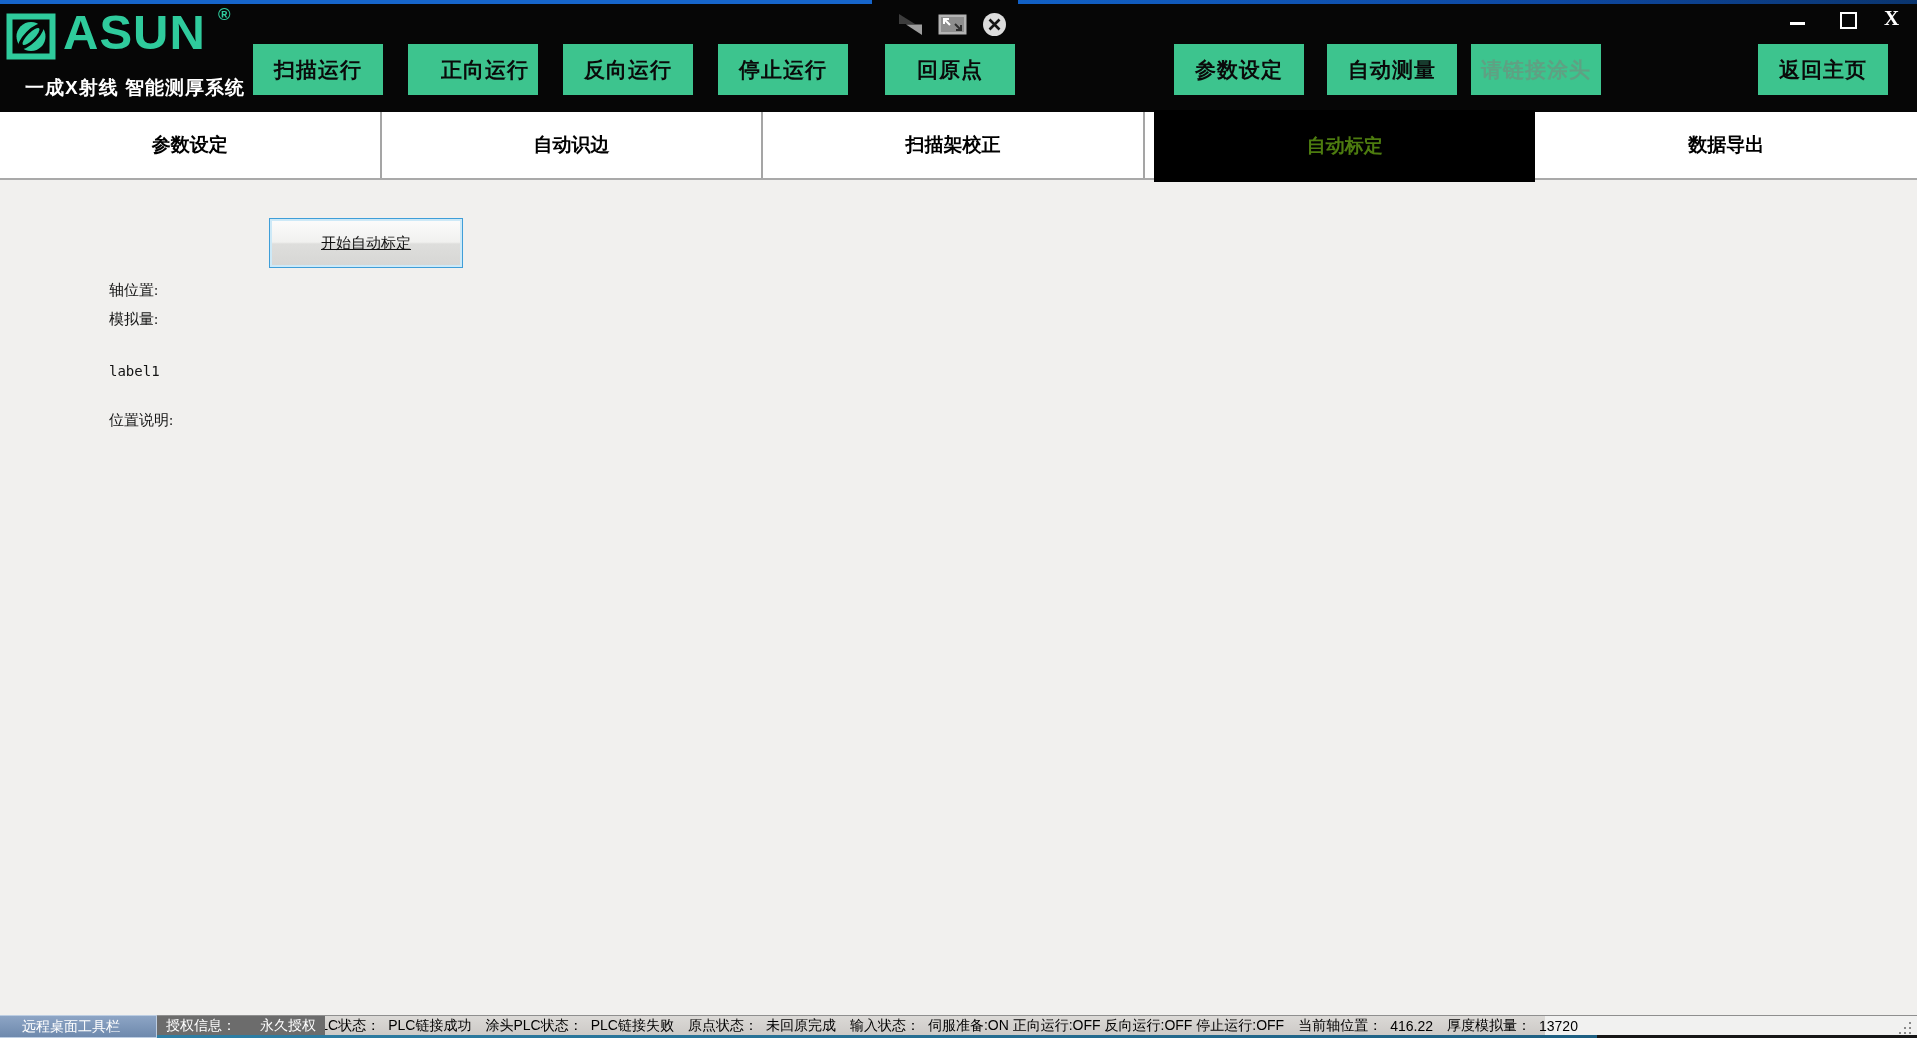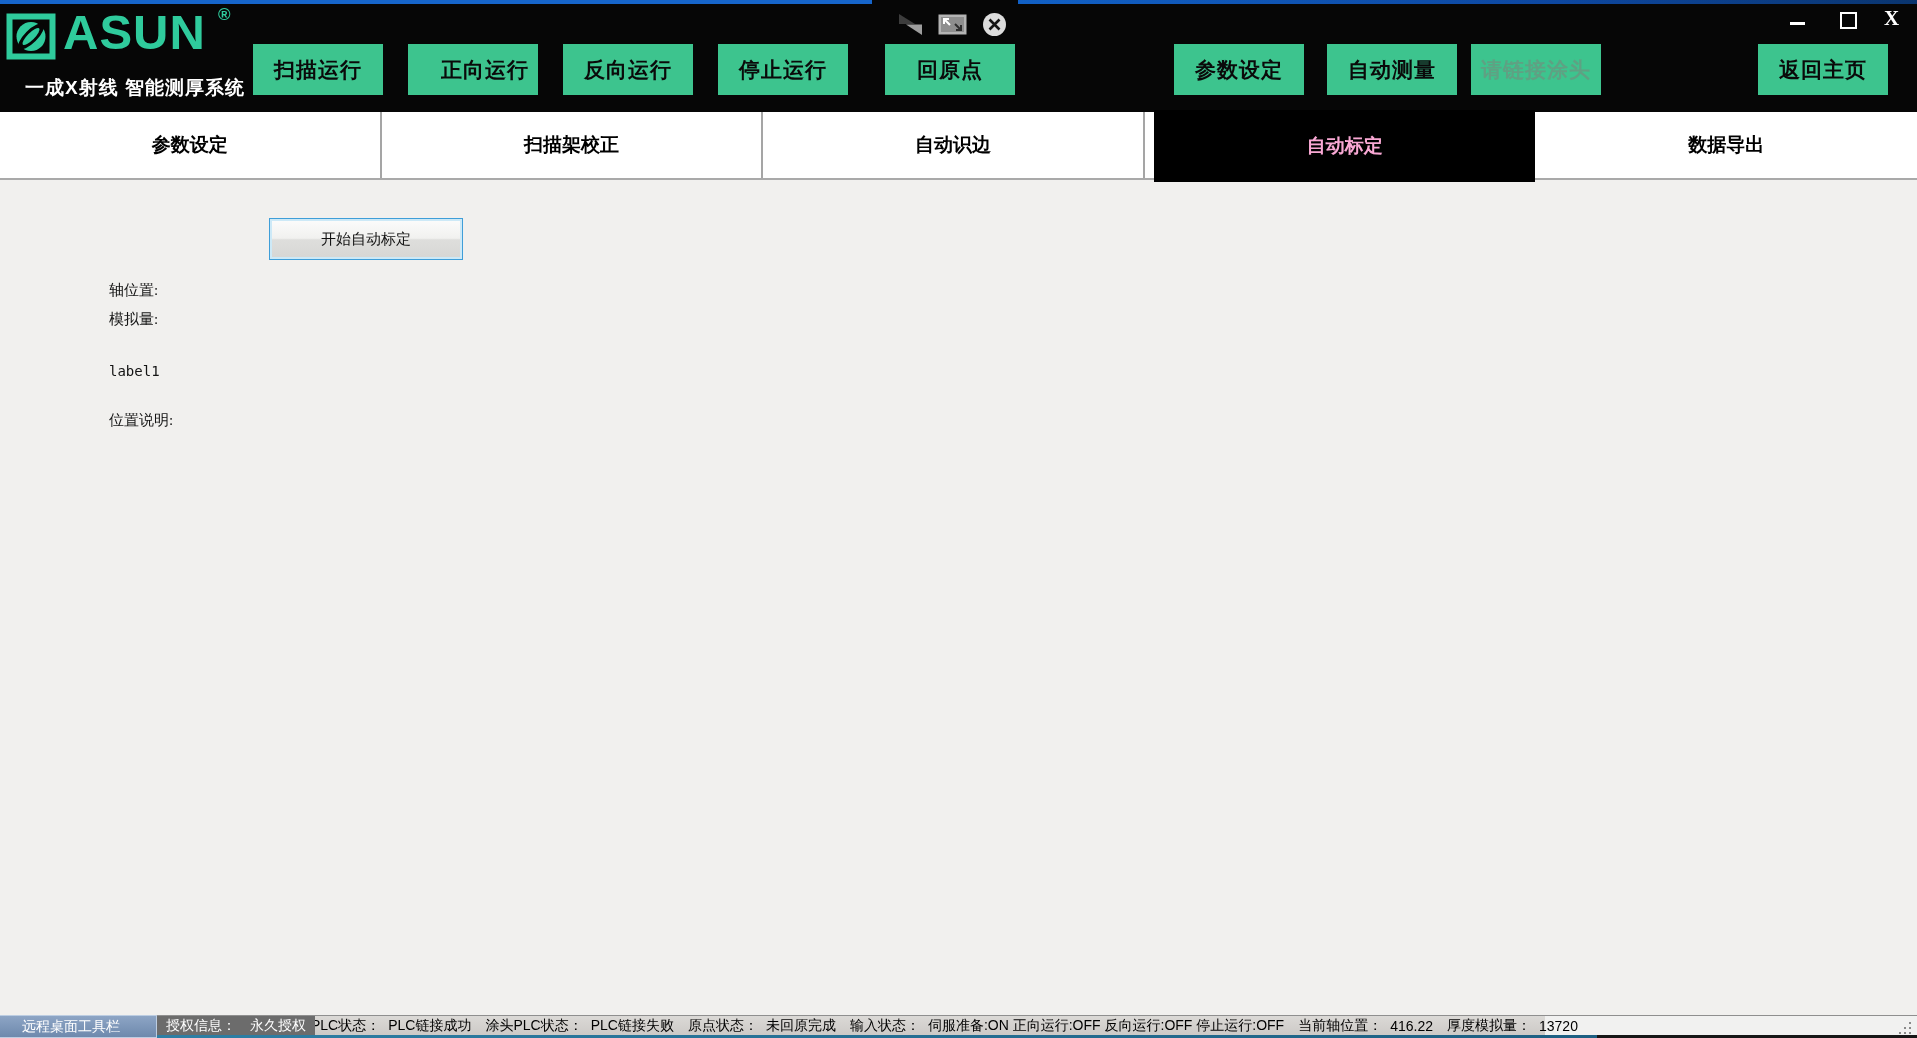--- a/index.html
+++ b/index.html
@@ -34,49 +34,49 @@
   .wc-min{left:1790px;top:22px;width:15px;height:3px;background:#fff;}
   .wc-max{left:1840px;top:12px;width:13px;height:13px;border:2px solid #fff;background:transparent;}
   .wc-close{left:1884px;top:6px;font-size:21px;font-weight:bold;font-family:"Liberation Serif",serif;}
   
   .tabbar{position:absolute;left:0;top:112px;width:1917px;height:68px;background:#ffffff;
     border-bottom:2px solid #a9a9a9;box-sizing:border-box;display:flex;}
   .tab{width:383.4px;box-sizing:border-box;border-right:2px solid #a5a5a5;
     display:flex;align-items:center;justify-content:center;
     font-size:19px;font-weight:bold;color:#000;background:#fff;cursor:pointer;}
   .tab:last-child{border-right:none;}
-  .tab.active{background:#000;color:#f9a8d4;position:relative;top:-2px;height:72px;z-index:3;border-right:none;margin-left:9px;}
+  .tab.active{background:#000;color:#4d7c0f;position:relative;top:-2px;height:72px;z-index:3;border-right:none;margin-left:9px;}
   
   .content{position:absolute;left:0;top:180px;width:1917px;height:835px;background:#f1f0ee;}
-  .start-btn{position:absolute;left:269px;top:38px;width:194px;height:42px;
+  .start-btn{position:absolute;left:269px;top:38px;width:194px;height:50px;
     border:1px solid #3f9ed8;box-shadow:inset 0 0 0 2px #cde9f7;
     background:linear-gradient(#fcfcfc 0%,#f1f1ef 48%,#dededc 52%,#d6d6d4 100%);
     font-size:15px;color:#111;cursor:pointer;
-    font-family:"Liberation Sans","DejaVu Sans",sans-serif;}
+    font-family:"Liberation Sans","DejaVu Sans",sans-serif;text-decoration:underline;}
   .fld-label{position:absolute;left:109px;font-size:15px;color:#141414;font-family:Liberation Serif, serif;}
   .lbl-axis{top:101px;}
   .lbl-analog{top:130px;}
   .lbl-l1{top:183px;font-family:"DejaVu Sans Mono","Liberation Mono",monospace;font-size:14px;}
   .lbl-pos{top:231px;}
   
   .statusbar{position:absolute;left:0;top:1015px;width:1917px;height:20px;
     background:linear-gradient(#dbd9d6,#ccc9c6);border-top:1px solid #8f8f8f;box-sizing:content-box;}
   .status-right-light{position:absolute;left:1545px;top:1016px;width:372px;height:19px;background:#f1f1f0;}
   .status-items{position:absolute;left:283px;top:1016px;height:19px;display:flex;
     align-items:center;font-size:14px;color:#000;white-space:nowrap;}
   .sitem{display:flex;align-items:center;margin-right:14px;}
   .sitem .sl{margin-right:8px;}
   .rdp-box{position:absolute;left:0;top:1015px;width:157px;height:23px;z-index:5;
     background:linear-gradient(#8da5c5,#6e89ad);border:1px solid #bccde2;border-left:none;
     box-sizing:border-box;display:flex;align-items:center;padding-left:22px;
     color:#fff;font-size:14px;cursor:pointer;}
   .license-box{position:absolute;left:157px;top:1016px;height:19px;z-index:4;
     background:#6c6c6c;color:#fff;font-size:14px;display:flex;align-items:center;
     padding:0 9px;white-space:nowrap;}
-  .license-box .sl{margin-right:14px;}
+  .license-box .sl{margin-right:24px;}
   .grip{position:absolute;left:1899px;top:1022px;width:14px;height:12px;cursor:nwse-resize;}
   .grip i{position:absolute;width:2px;height:2px;background:#8a8a8a;}
   .grip i:nth-child(1){left:10px;top:0;}
   .grip i:nth-child(2){left:10px;top:5px;}
   .grip i:nth-child(3){left:10px;top:10px;}
   .grip i:nth-child(4){left:5px;top:5px;}
   .grip i:nth-child(5){left:5px;top:10px;}
   .grip i:nth-child(6){left:0;top:10px;}
   .bottomstrip-teal{position:absolute;left:157px;top:1035px;width:1440px;height:3px;
     background:linear-gradient(90deg,#2e7fa5,#1d5f82);}
@@ -129,22 +129,22 @@
     </svg>
   </div>
 
   <div class="winctl wc-min"></div>
   <div class="winctl wc-max"></div>
   <div class="winctl wc-close">X</div>
 </div>
 
 <div class="tabbar">
   <div class="tab">参数设定</div>
+  <div class="tab">自动识边</div>
   <div class="tab">扫描架校正</div>
-  <div class="tab">自动识边</div>
   <div class="tab active">自动标定</div>
   <div class="tab">数据导出</div>
 </div>
 
 <div class="content">
   <button class="start-btn">开始自动标定</button>
   <div class="fld-label lbl-axis">轴位置:</div>
   <div class="fld-label lbl-analog">模拟量:</div>
   <div class="fld-label lbl-l1">label1</div>
   <div class="fld-label lbl-pos">位置说明:</div>

